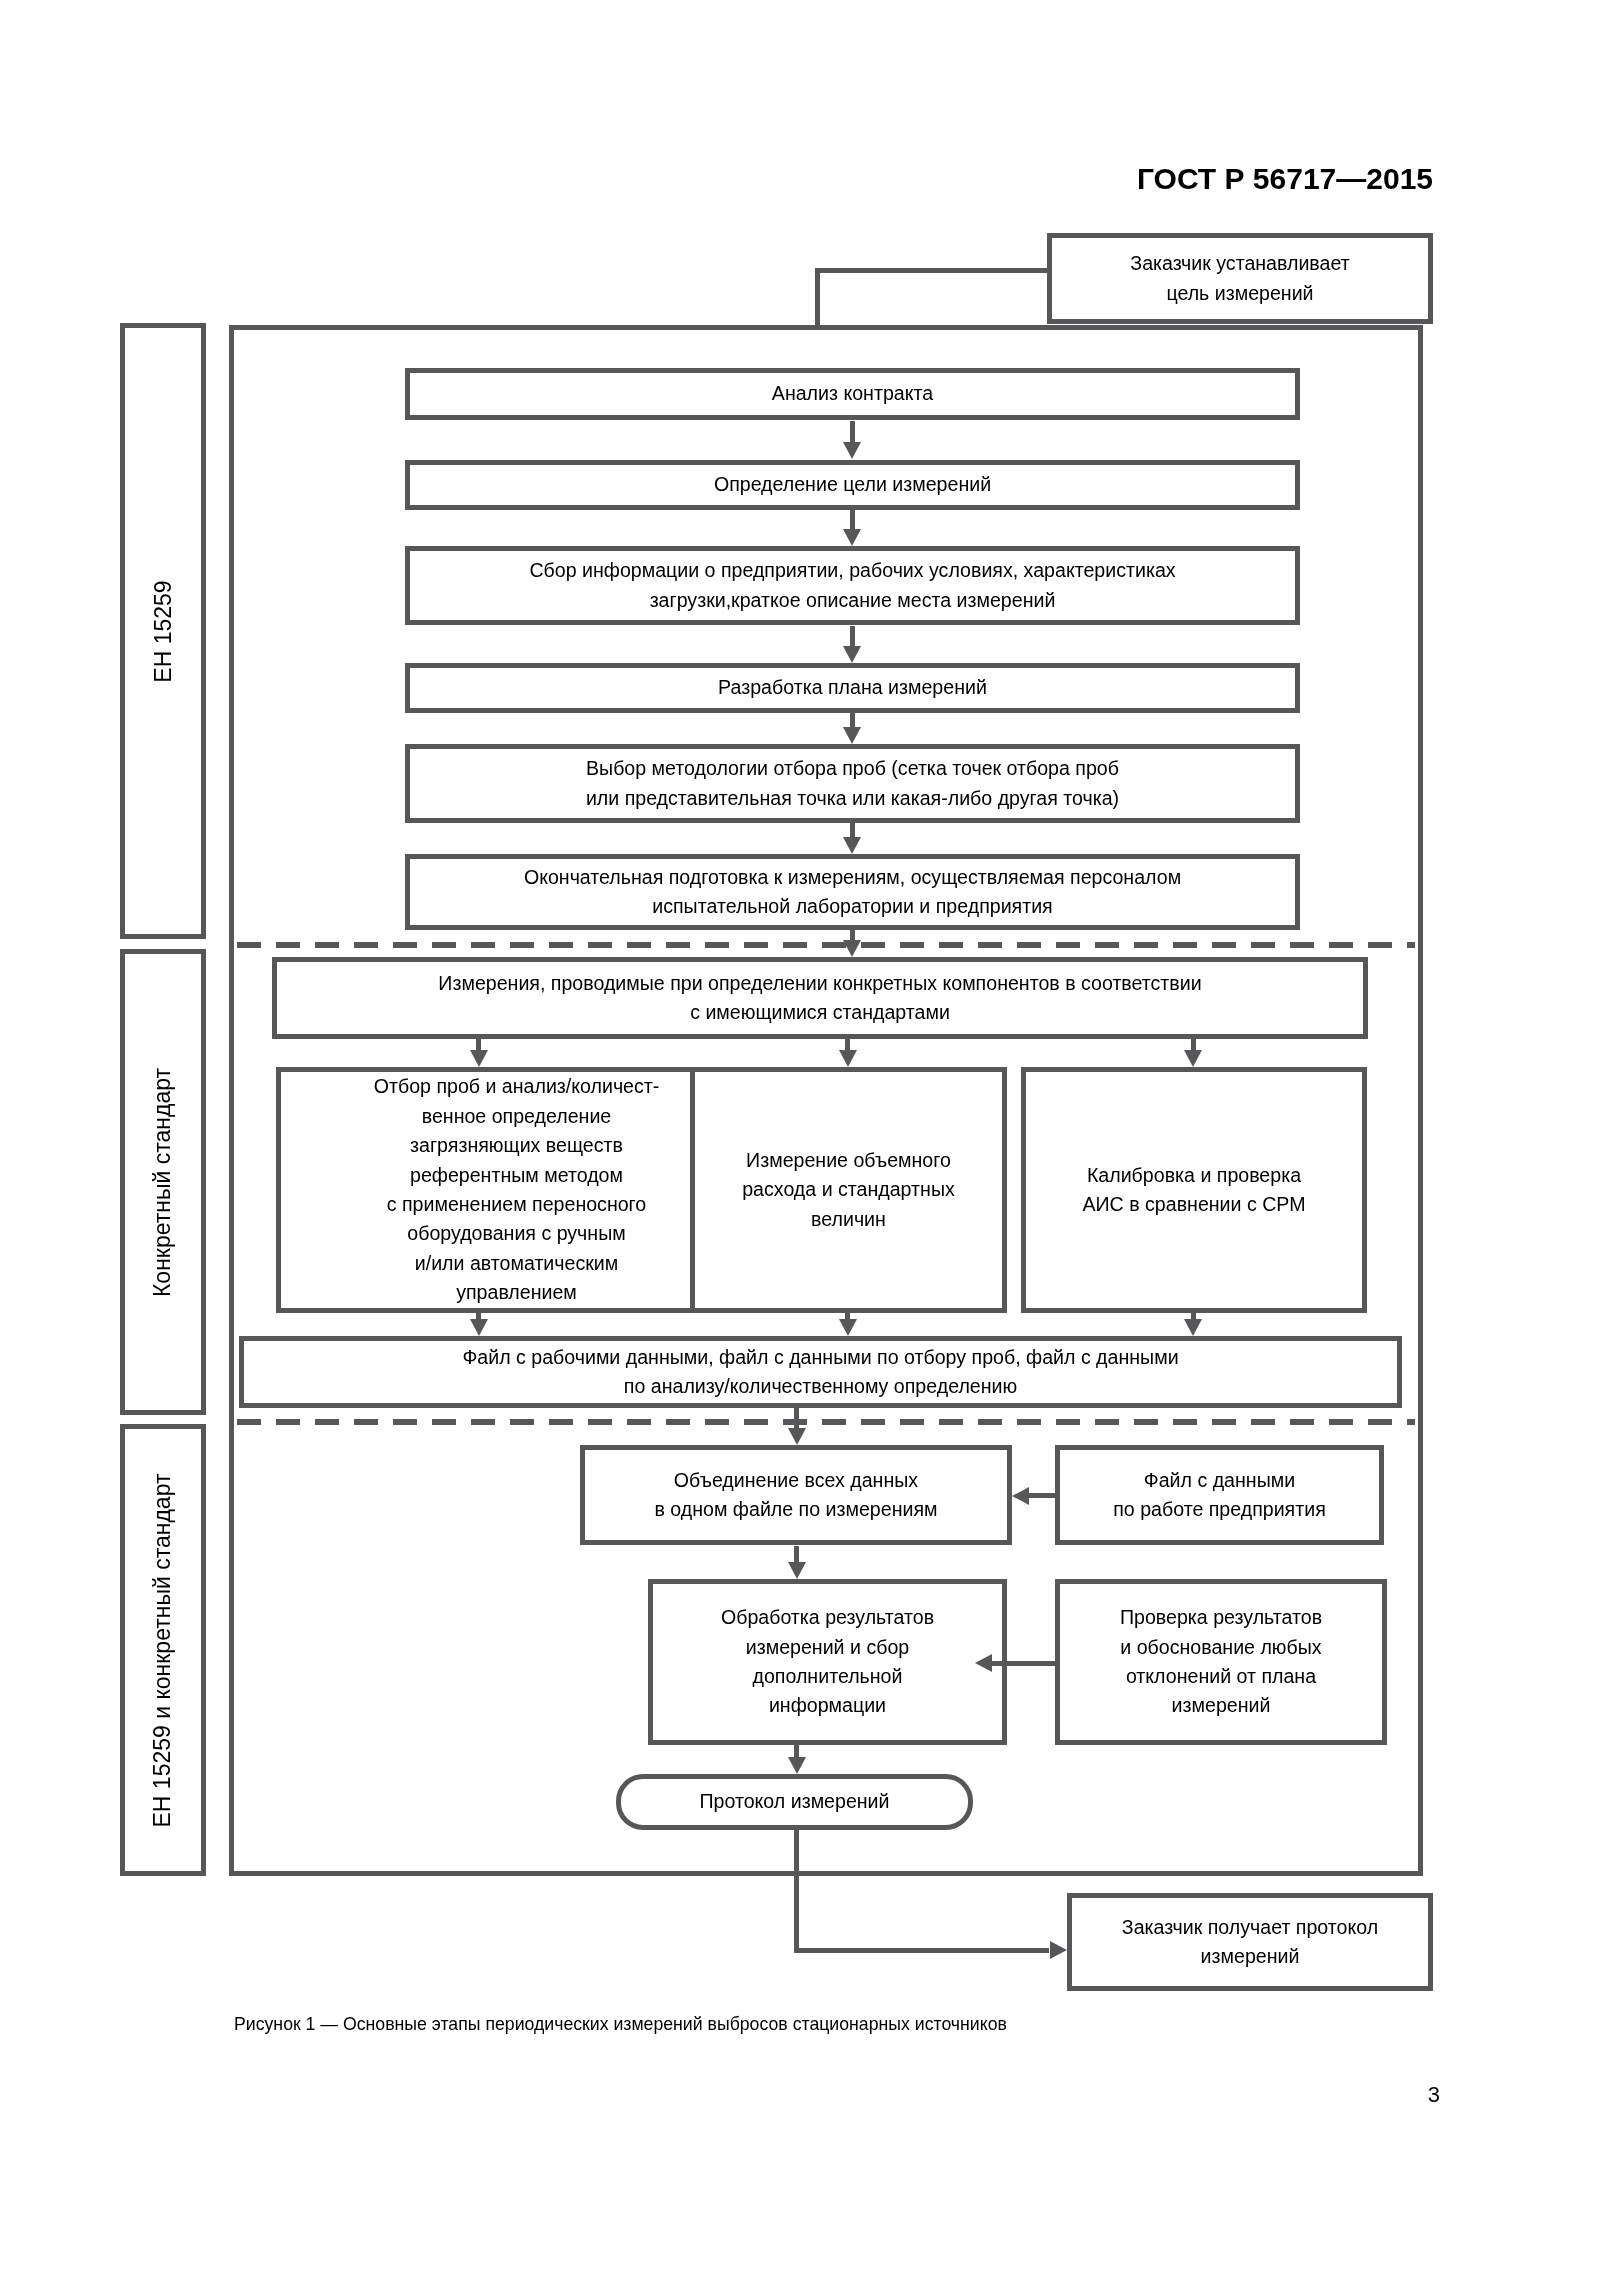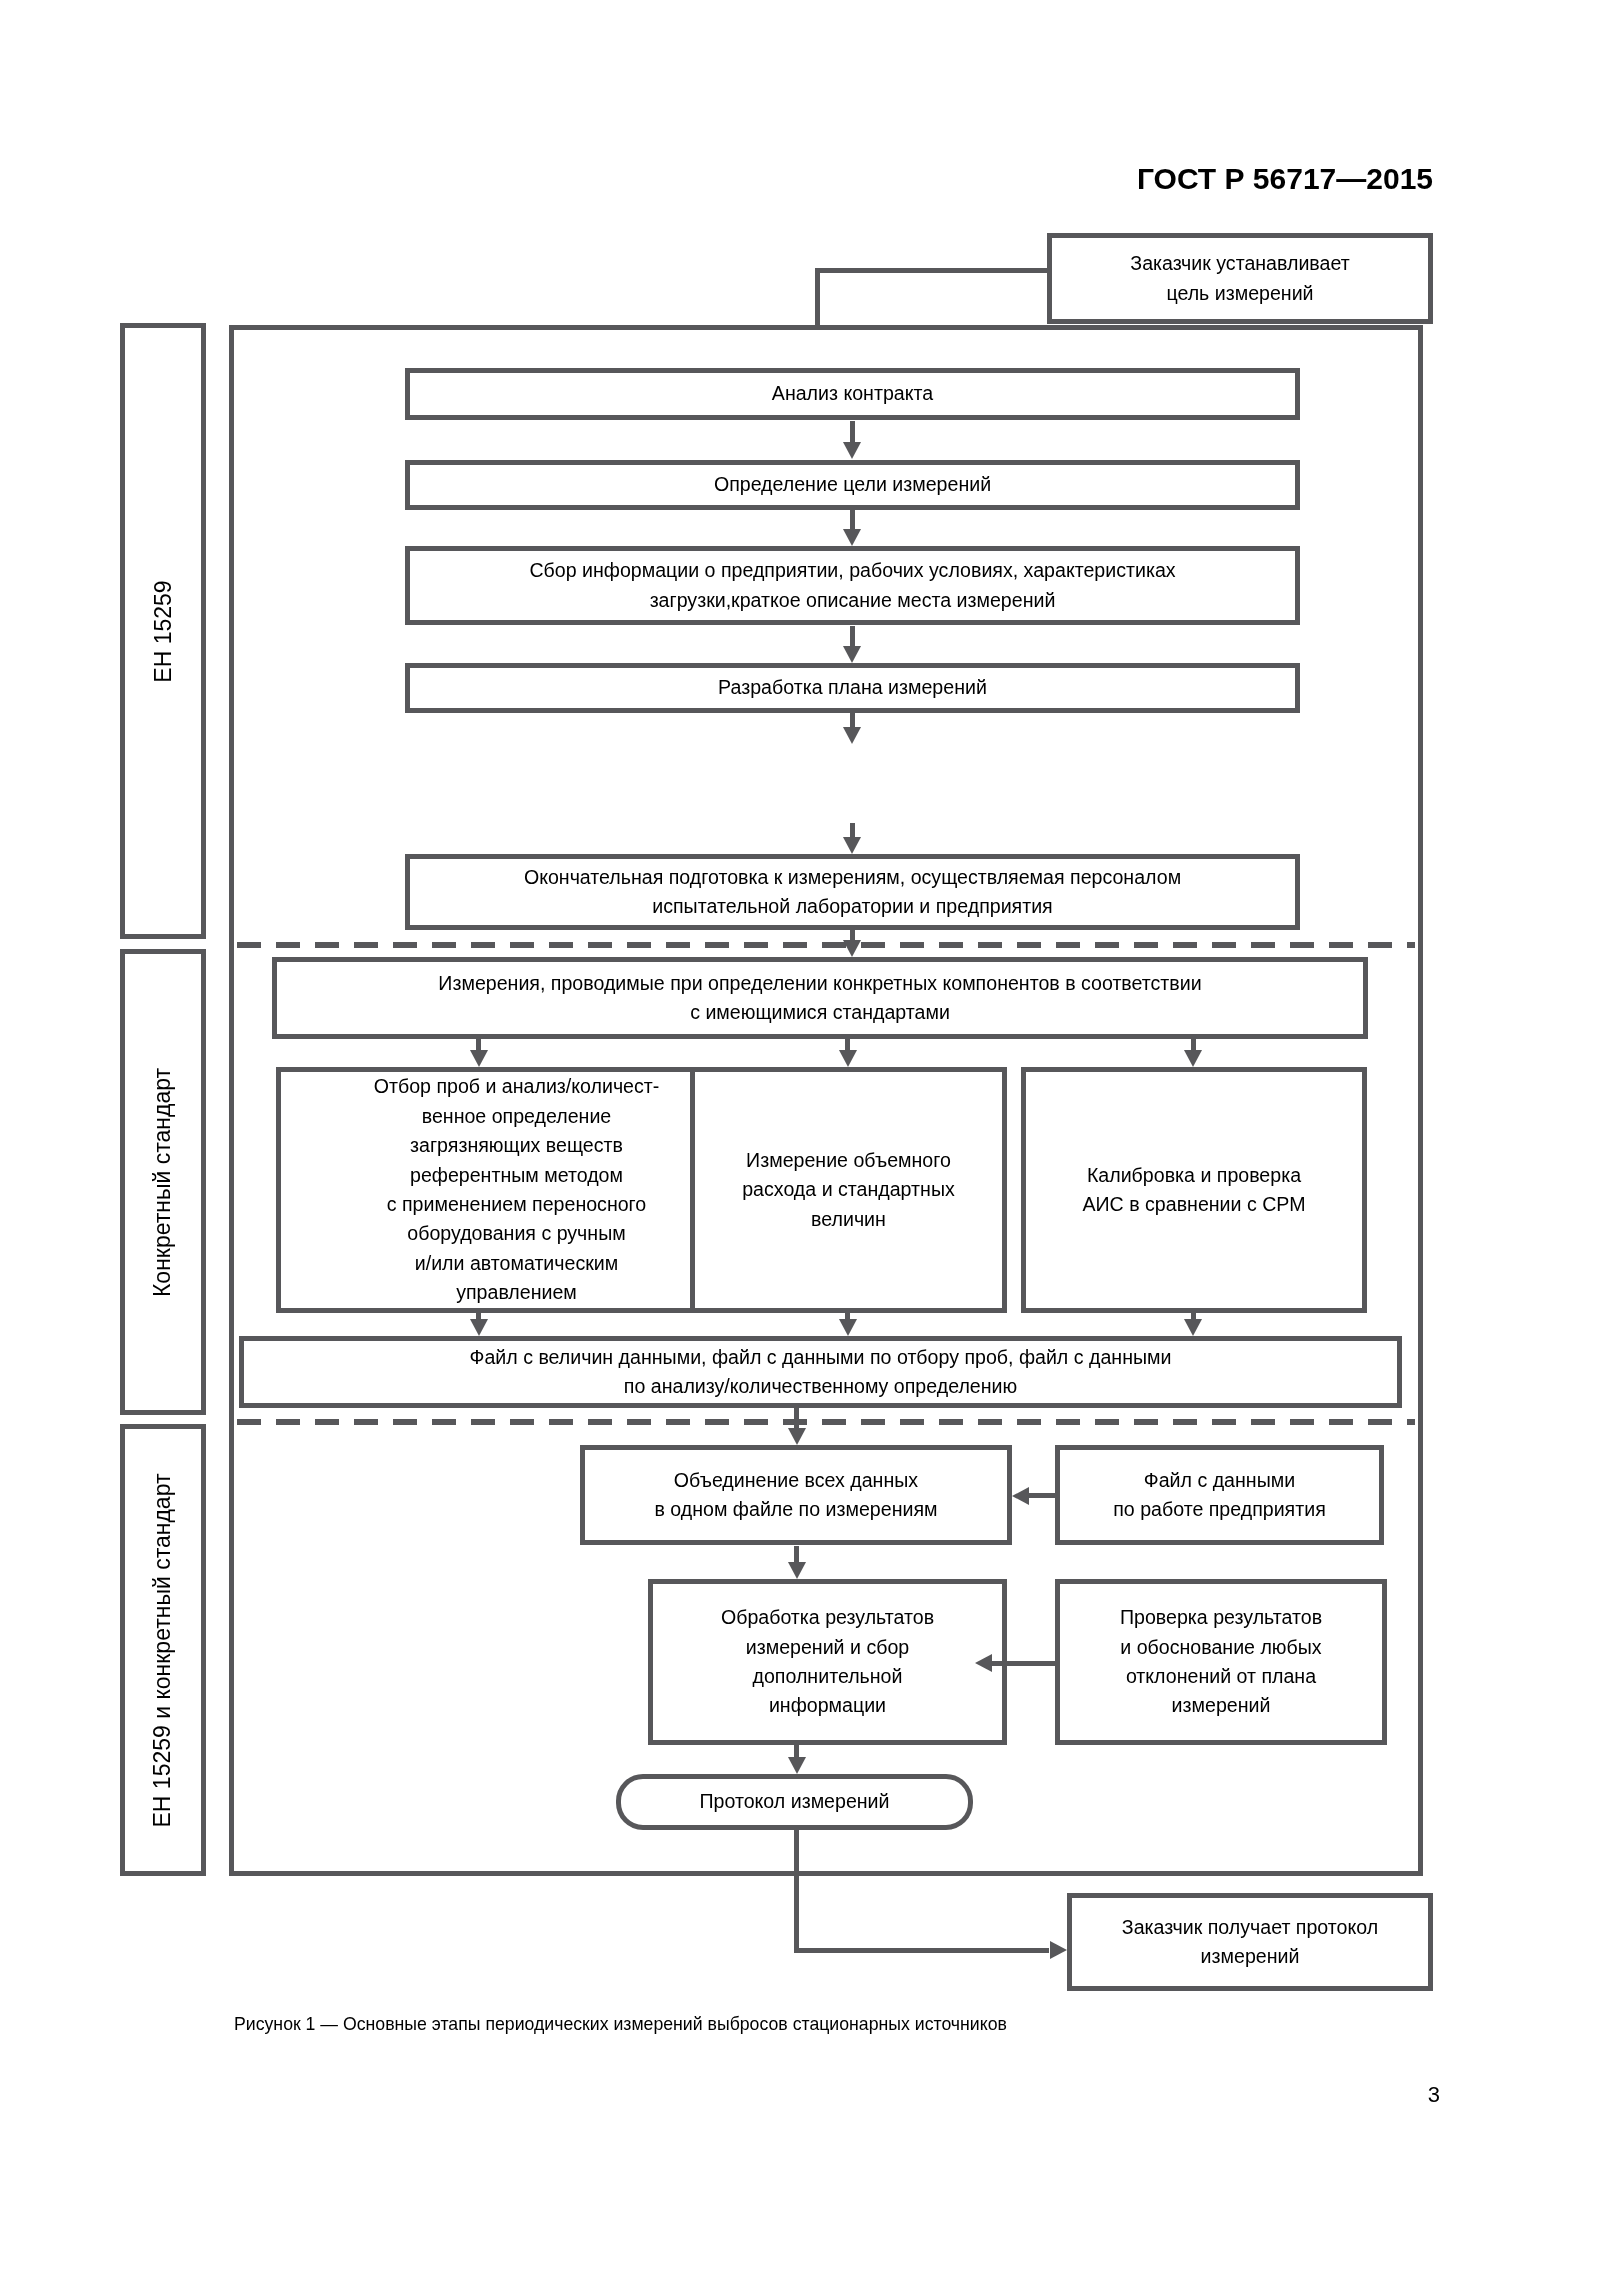--- a/index.html
+++ b/index.html
@@ -52,20 +52,22 @@
   <div class="frame" style="left:229px;top:325px;width:1194px;height:1551px;"></div>
 
   <div class="dash" style="left:237px;top:942px;width:1178px;"></div>
   <div class="dash" style="left:237px;top:1419px;width:1178px;"></div>
 
   <div class="box" style="left:405px;top:460px;width:895px;height:50px;">Определение цели измерений</div>
   <div class="box" style="left:405px;top:368px;width:895px;height:52px;">Анализ контракта</div>
   <div class="box" style="left:405px;top:546px;width:895px;height:79px;">Сбор информации о предприятии, рабочих условиях, характеристиках
 загрузки,краткое описание места измерений</div>
   <div class="box" style="left:405px;top:663px;width:895px;height:50px;">Разработка плана измерений</div>
+  <div class="box" style="left:405px;top:744px;width:895px;height:79px;">Выбор методологии отбора проб (сетка точек отбора проб
+или представительная точка или какая-либо другая точка)</div>
   <div class="box" style="left:405px;top:854px;width:895px;height:76px;">Окончательная подготовка к измерениям, осуществляемая персоналом
 испытательной лаборатории и предприятия</div>
 
   <div>
     <div class="vline" style="left:850px;top:421px;width:5.2px;height:23.6px;"></div>
     <div class="ah-down" style="left:843px;top:442px;"></div>
   </div>
   <div>
     <div class="vline" style="left:850px;top:510px;width:5.2px;height:21px;"></div>
     <div class="ah-down" style="left:843px;top:529px;"></div>
@@ -123,21 +125,21 @@
   </div>
   <div>
     <div class="vline" style="left:845px;top:1313px;width:5.2px;height:7.2px;"></div>
     <div class="ah-down" style="left:839px;top:1319px;"></div>
   </div>
   <div>
     <div class="vline" style="left:1191px;top:1313px;width:5.2px;height:7.2px;"></div>
     <div class="ah-down" style="left:1184px;top:1319px;"></div>
   </div>
 
-  <div class="box" style="left:239px;top:1336px;width:1163px;height:72px;">Файл с величин данными, файл с данными по отбору проб, файл с данными
+  <div class="box" style="left:239px;top:1336px;width:1163px;height:72px;">Файл с рабочими данными, файл с данными по отбору проб, файл с данными
 по анализу/количественному определению</div>
 
   <div>
     <div class="vline" style="left:794px;top:1408px;width:5.2px;height:22px;"></div>
     <div class="ah-down" style="left:788px;top:1428px;"></div>
   </div>
 
   <div class="box" style="left:580px;top:1445px;width:432px;height:100px;">Объединение всех данных
 в одном файле по измерениям</div>
   <div class="box" style="left:1055px;top:1445px;width:329px;height:100px;">Файл с данными

